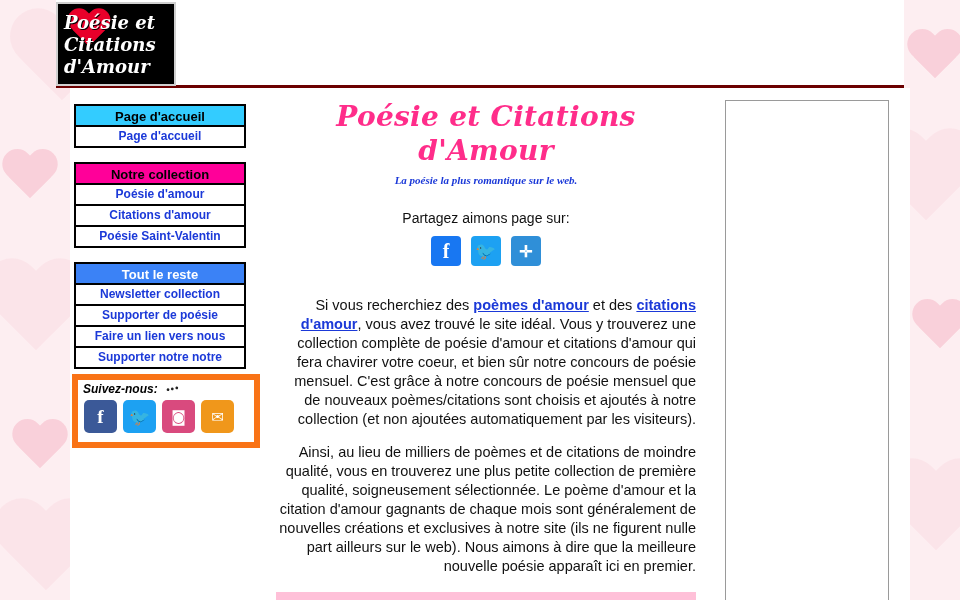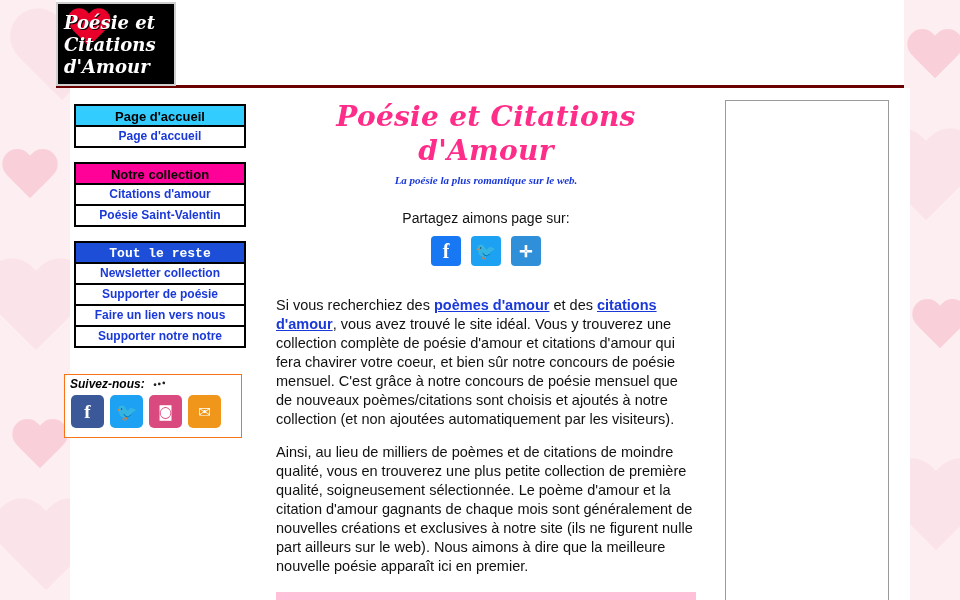--- a/index.html
+++ b/index.html
@@ -148,47 +148,47 @@
     font-weight: bold;
     font-size: 13px;
     padding: 3px 0 4px 0;
     color: #000000;
     box-sizing: border-box;
     height: 23px;
     line-height: 15px;
   }
   .menu-title.cyan { background: #33ccff; }
   .menu-title.magenta { background: #ff0099; color: #000000; }
-  .menu-title.red { background: #1d4ed8; color: #ffffff; font-family: Liberation Mono, monospace; }
+  .menu-title.red { background: #3b82f6; color: #ffffff; }
   .menu-item {
     border-left: 2px solid #000000;
     border-right: 2px solid #000000;
     border-bottom: 2px solid #000000;
     background: #ffffff;
     text-align: center;
     padding: 2px 0 3px 0;
     box-sizing: border-box;
     height: 21px;
   }
   .menu-item a {
     color: #1b39d8;
     text-decoration: none;
     font-size: 12px;
     font-weight: bold;
   }
 
   
   #follow-box {
     position: absolute;
-    left: 64px;
+    left: 72px;
     top: 374px;
     width: 176px;
     height: 62px;
     background: #ffffff;
-    border: 1px solid #f97316;
+    border: 6px solid #f97316;
     z-index: 3;
   }
   #follow-label {
     position: absolute;
     left: 5px;
     top: 2px;
     font-size: 12px;
     font-weight: bold;
     font-style: italic;
     color: #000000;
@@ -276,21 +276,21 @@
   }
   .share-ico.fb { background: #1877f2; font-family: "Liberation Serif", serif; }
   .share-ico.tw { background: #1da1f2; font-size: 17px; }
   .share-ico.more { background: #2f8fd8; font-size: 16px; }
 
   #intro {
     margin-top: 30px;
     font-size: 14.5px;
     line-height: 19px;
     color: #111111;
-    text-align: left;
+    text-align: right;
   }
   #intro p { margin: 0 0 14px 0; }
   #intro a {
     color: #1b39d8;
     font-weight: bold;
     text-decoration: underline;
   }
   #winner-banner {
     margin-top: 16px;
     background: #ffc0d8;
@@ -350,20 +350,23 @@
   <div class="menu-block">
     <div class="menu-title cyan">Page d'accueil</div>
     <div class="menu-item">
       <a href="#">Page d'accueil</a>
     </div>
   </div>
 
   <div class="menu-block">
     <div class="menu-title magenta">Notre collection</div>
     <div class="menu-item">
+      <a href="#">Poésie d'amour</a>
+    </div>
+    <div class="menu-item">
       <a href="#">Citations d'amour</a>
     </div>
     <div class="menu-item">
       <a href="#">Poésie Saint-Valentin</a>
     </div>
   </div>
 
   <div class="menu-block">
     <div class="menu-title red">Tout le reste</div>
     <div class="menu-item">

